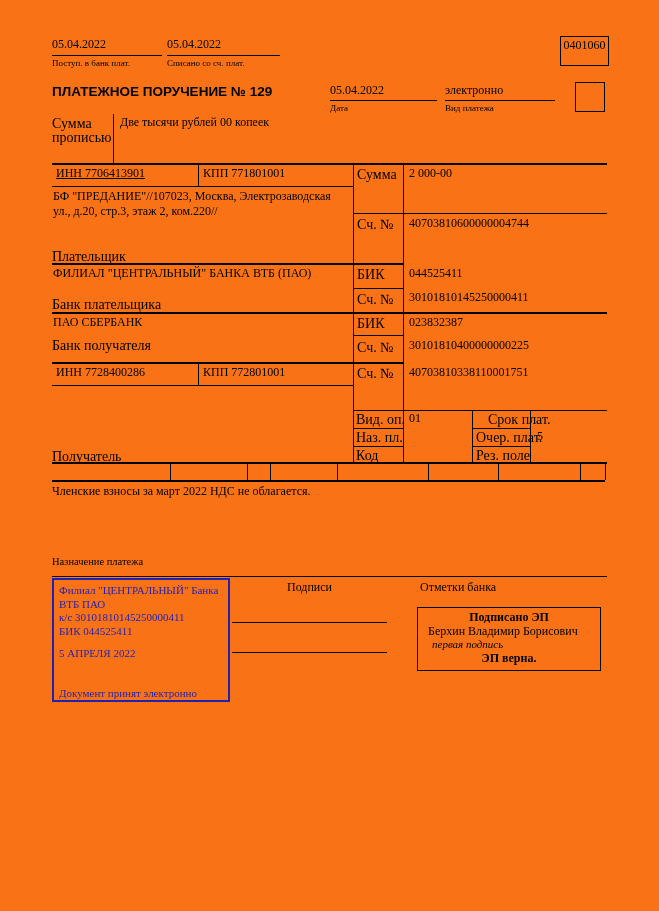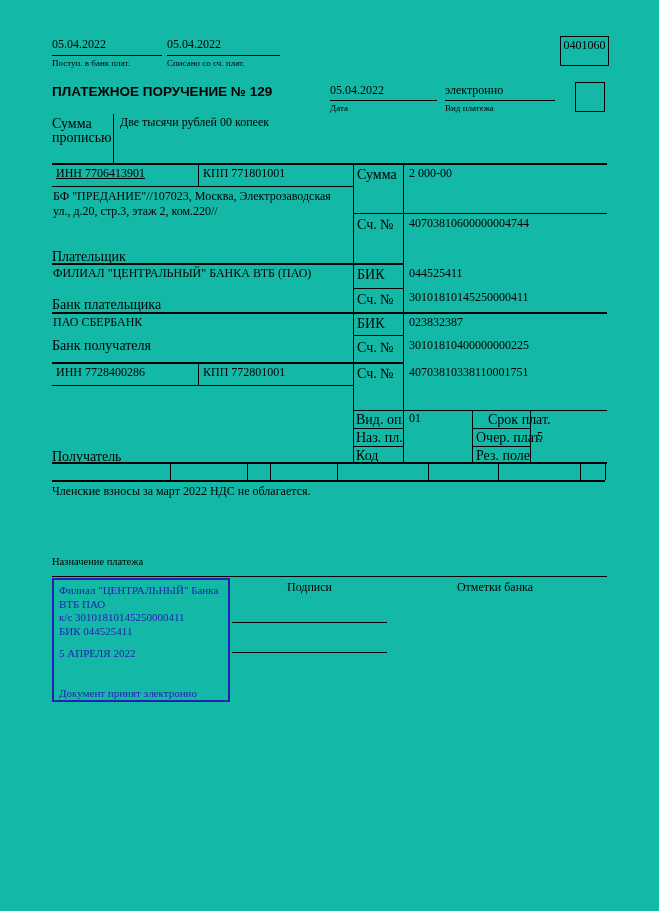--- a/index.html
+++ b/index.html
@@ -1,17 +1,17 @@
 <!DOCTYPE html>
 <html><head>
 <meta charset="utf-8">
 <style>
   html,body { margin:0; padding:0; background:#fff; }
   #page {
-    position:relative; width:659px; height:911px; background:#14b8a6;
+    position:relative; width:659px; height:911px; background:#f97316;
     font-family:"Liberation Serif", serif; font-size:12px; color:#000;
     overflow:hidden;
   }
   .abs { position:absolute; white-space:nowrap; }
   .wrap { position:absolute; white-space:normal; line-height:1.25; }
   .hl { position:absolute; background:#000; height:1px; }
   .hl2 { position:absolute; background:#000; height:2px; }
   .vl { position:absolute; background:#000; width:1px; }
   .small { font-size:9px; }
   .lbl { font-size:14px; }
@@ -133,28 +133,34 @@
   <div class="abs lbl" style="left:476px; top:430px;">Очер. плат.</div>
   <div class="abs" style="left:537px; top:429px;">5</div>
   <div class="abs lbl" style="left:356px; top:448px;">Код</div>
   <div class="abs lbl" style="left:476px; top:448px;">Рез. поле</div>
 
   <div class="abs" style="left:52px; top:484px;">Членские взносы за март 2022 НДС не облагается.</div>
   <div class="abs" style="left:52px; top:556px; font-size:10.5px;">Назначение платежа</div>
   <div class="hl" style="left:52px; top:576px; width:555px;"></div>
 
   <div class="abs" style="left:232px; top:580px; width:155px; text-align:center;">Подписи</div>
-  <div class="abs" style="left:420px; top:580px; width:150px; text-align:center;">Отметки банка</div>
+  <div class="abs" style="left:420px; top:580px; width:150px; ">Отметки банка</div>
 
   <div class="hl" style="left:232px; top:622px; width:155px;"></div>
   <div class="hl" style="left:232px; top:652px; width:155px;"></div>
 
   <div class="blue-stamp">
     <div>Филиал "ЦЕНТРАЛЬНЫЙ" Банка</div>
     <div>ВТБ ПАО</div>
     <div>к/с 30101810145250000411</div>
     <div>БИК 044525411</div>
     <div style="margin-top:9px;">5 АПРЕЛЯ 2022</div>
     <div style="margin-top:26px;">Документ принят электронно</div>
   </div>
 
+  <div class="ep-stamp">
+    <div class="center" style="font-weight:bold;">Подписано ЭП</div>
+    <div style="padding-left:2px;">Берхин Владимир Борисович</div>
+    <div style="padding-left:6px; font-style:italic; font-size:11px;">первая подпись</div>
+    <div class="center" style="font-weight:bold;">ЭП верна.</div>
+  </div>
 
 </div>
 
 </body></html>

